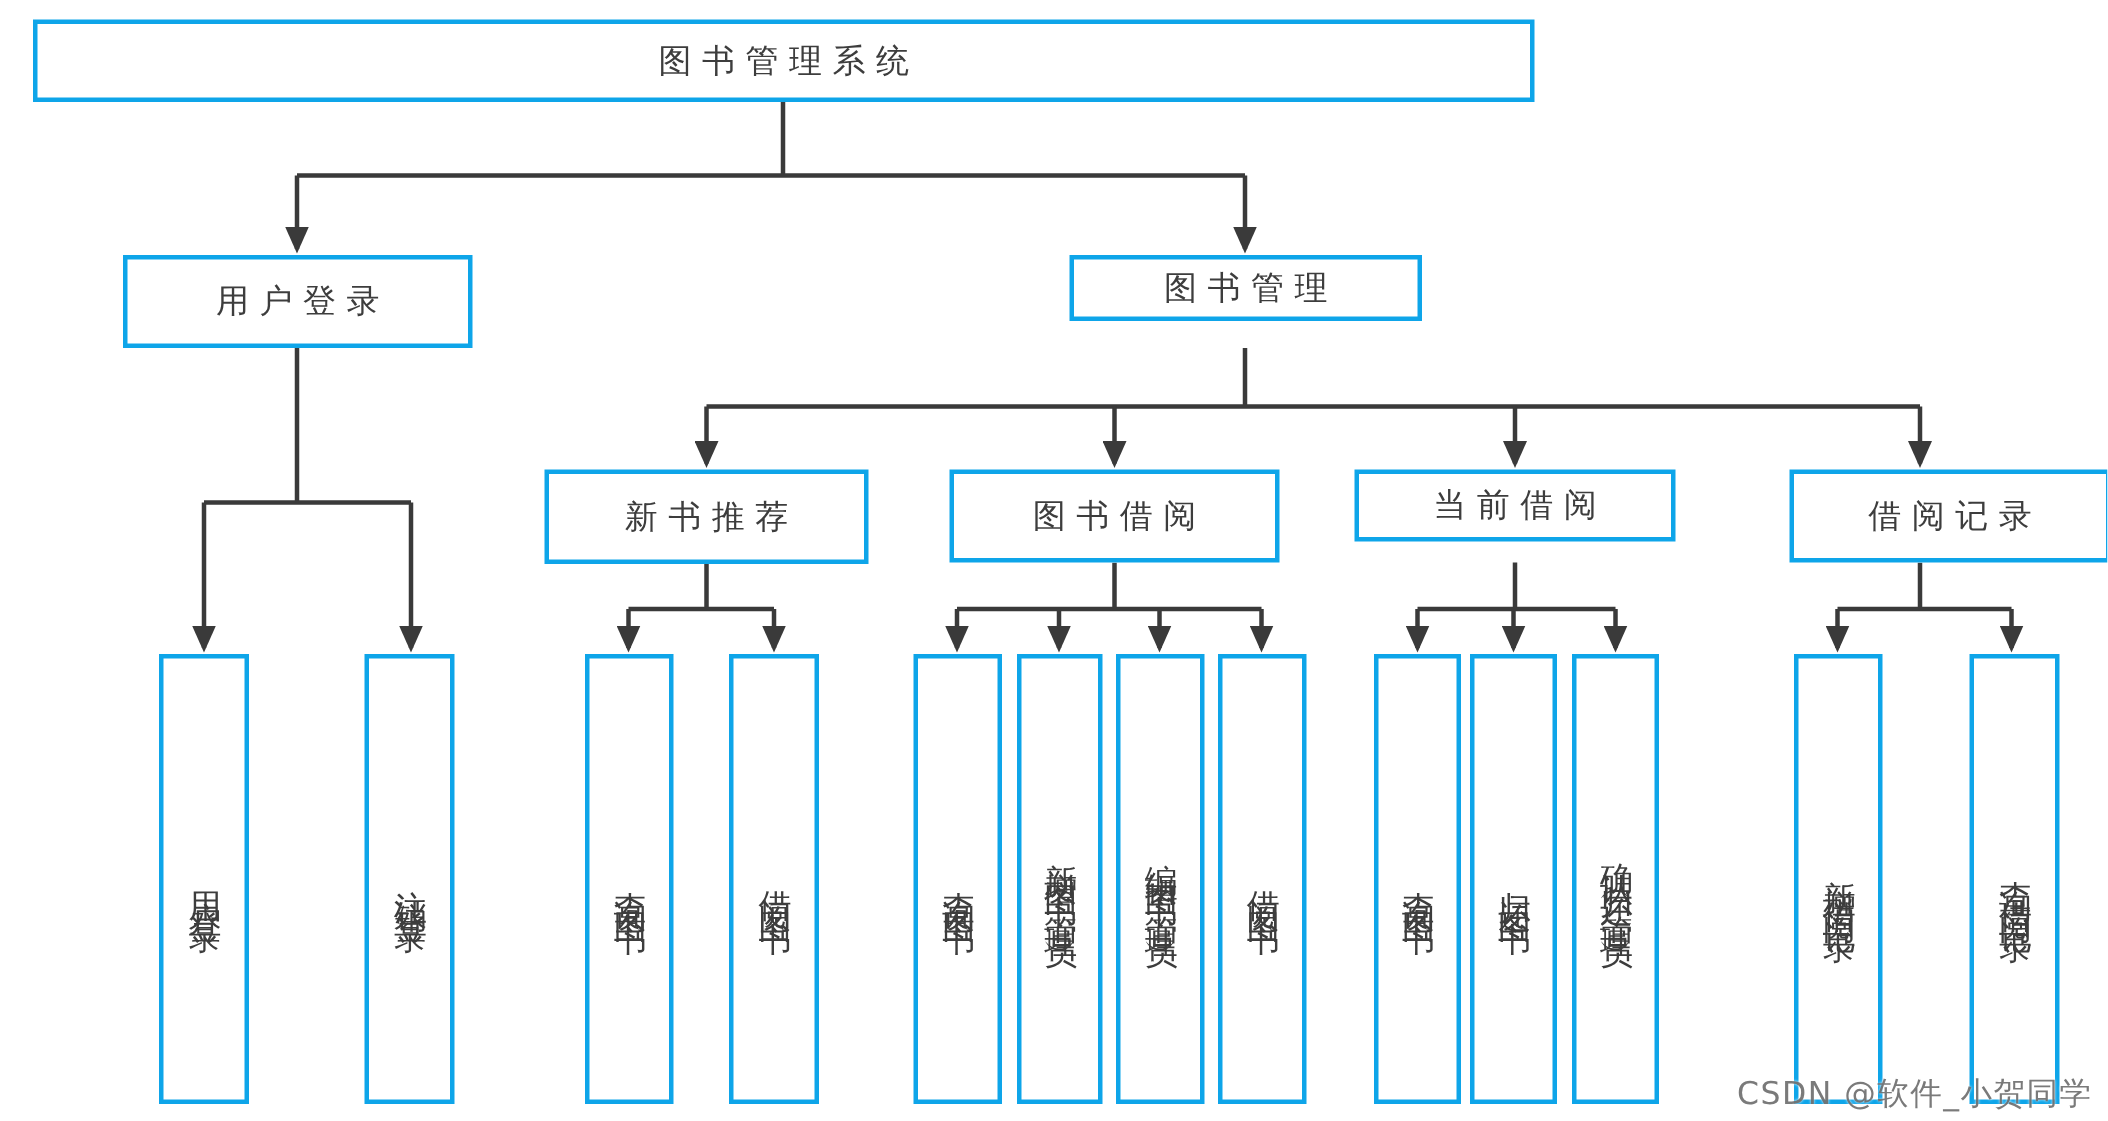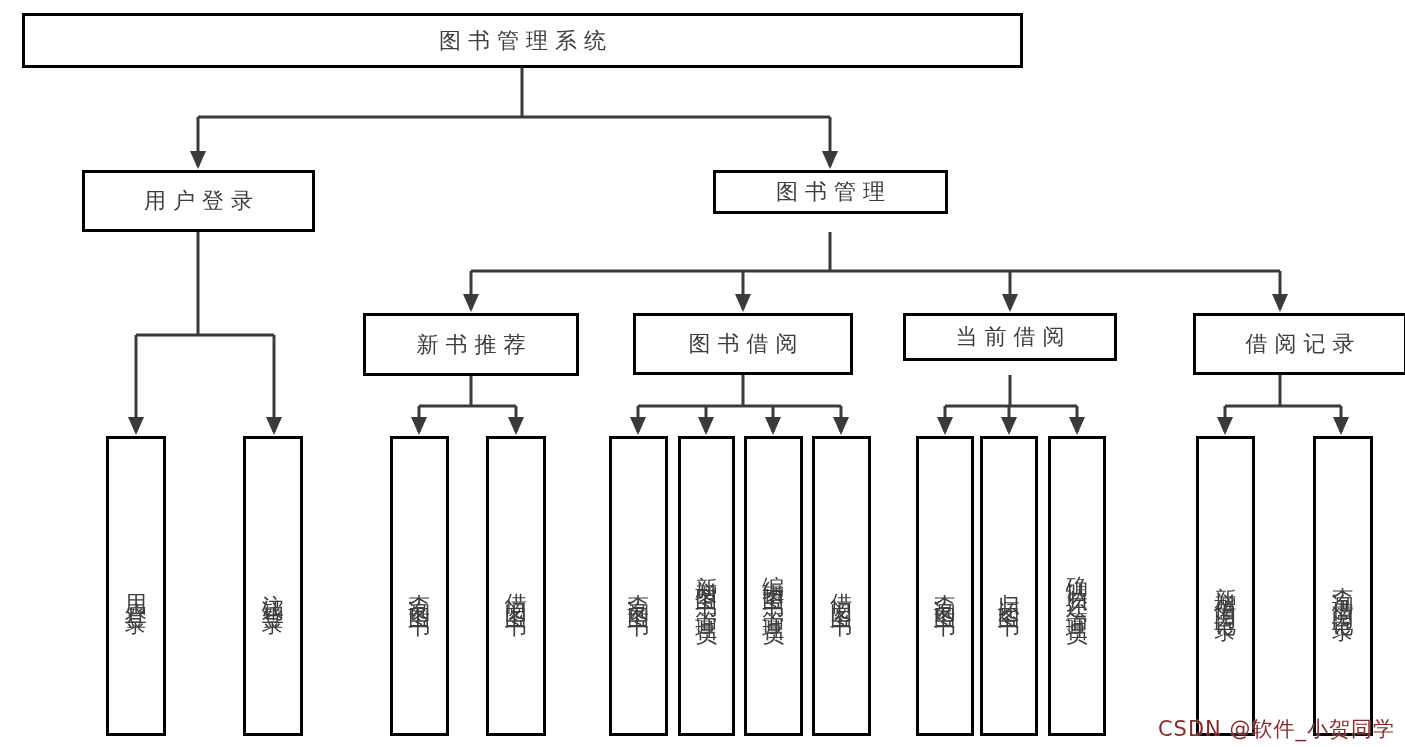--- a/index.html
+++ b/index.html
@@ -14,21 +14,21 @@
   .connector-layer {
     position: absolute;
     left: 0; top: 0;
     width: 1405px;
     height: 747px;
   }
   .node {
     position: absolute;
     box-sizing: border-box;
     background: #ffffff;
-    border: 3px solid #000000;
+    border: 3px solid #0ea5e9;
     display: flex;
     align-items: center;
     justify-content: center;
     color: #3d3d3d;
   }
   .hnode span {
     font-size: 22px;
     letter-spacing: 7px;
     margin-right: -7px;
     white-space: nowrap;
@@ -41,21 +41,21 @@
     letter-spacing: 7px;
     margin-bottom: -7px;
     white-space: nowrap;
   }
   .watermark {
     position: absolute;
     right: 10px;
     bottom: 4px;
     font-size: 21px;
     letter-spacing: 1px;
-    color: #7f1d1d;
+    color: #737373;
     opacity: 0.95;
     white-space: nowrap;
     text-shadow: 0 0 2px #ffffff;
   }
 </style>
 </head>
 <body>
 
 <div class="stage">
 

